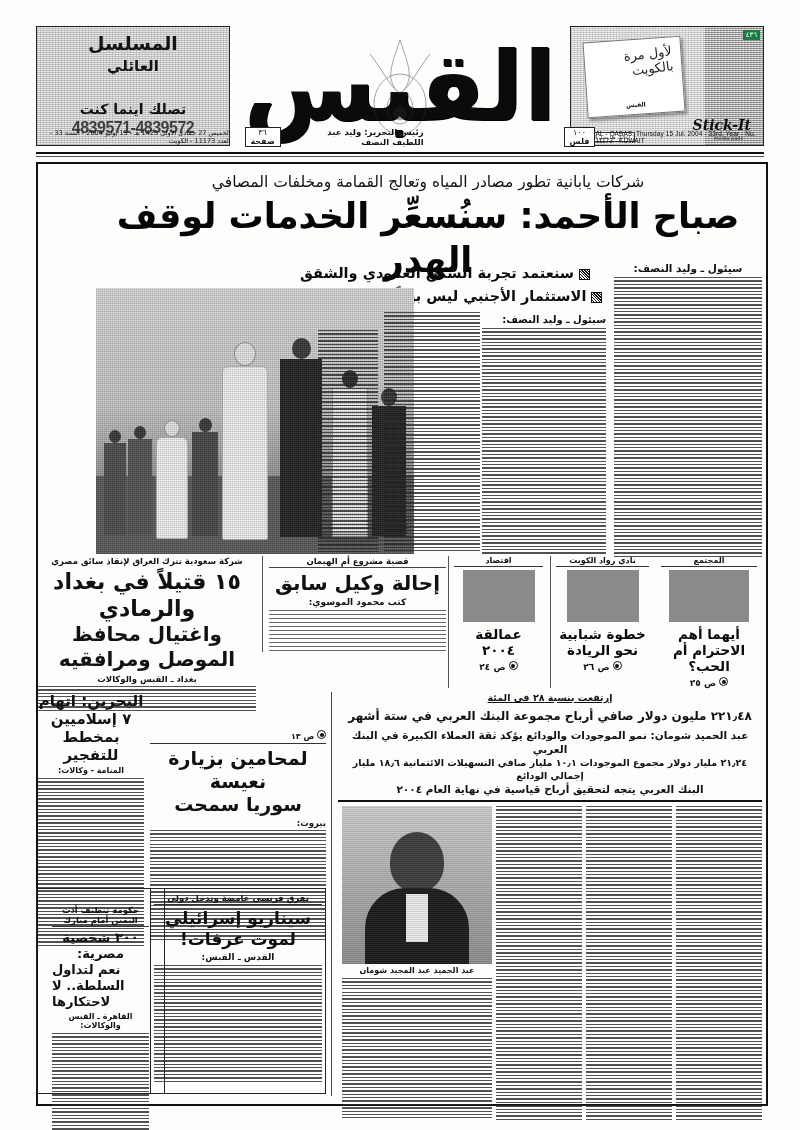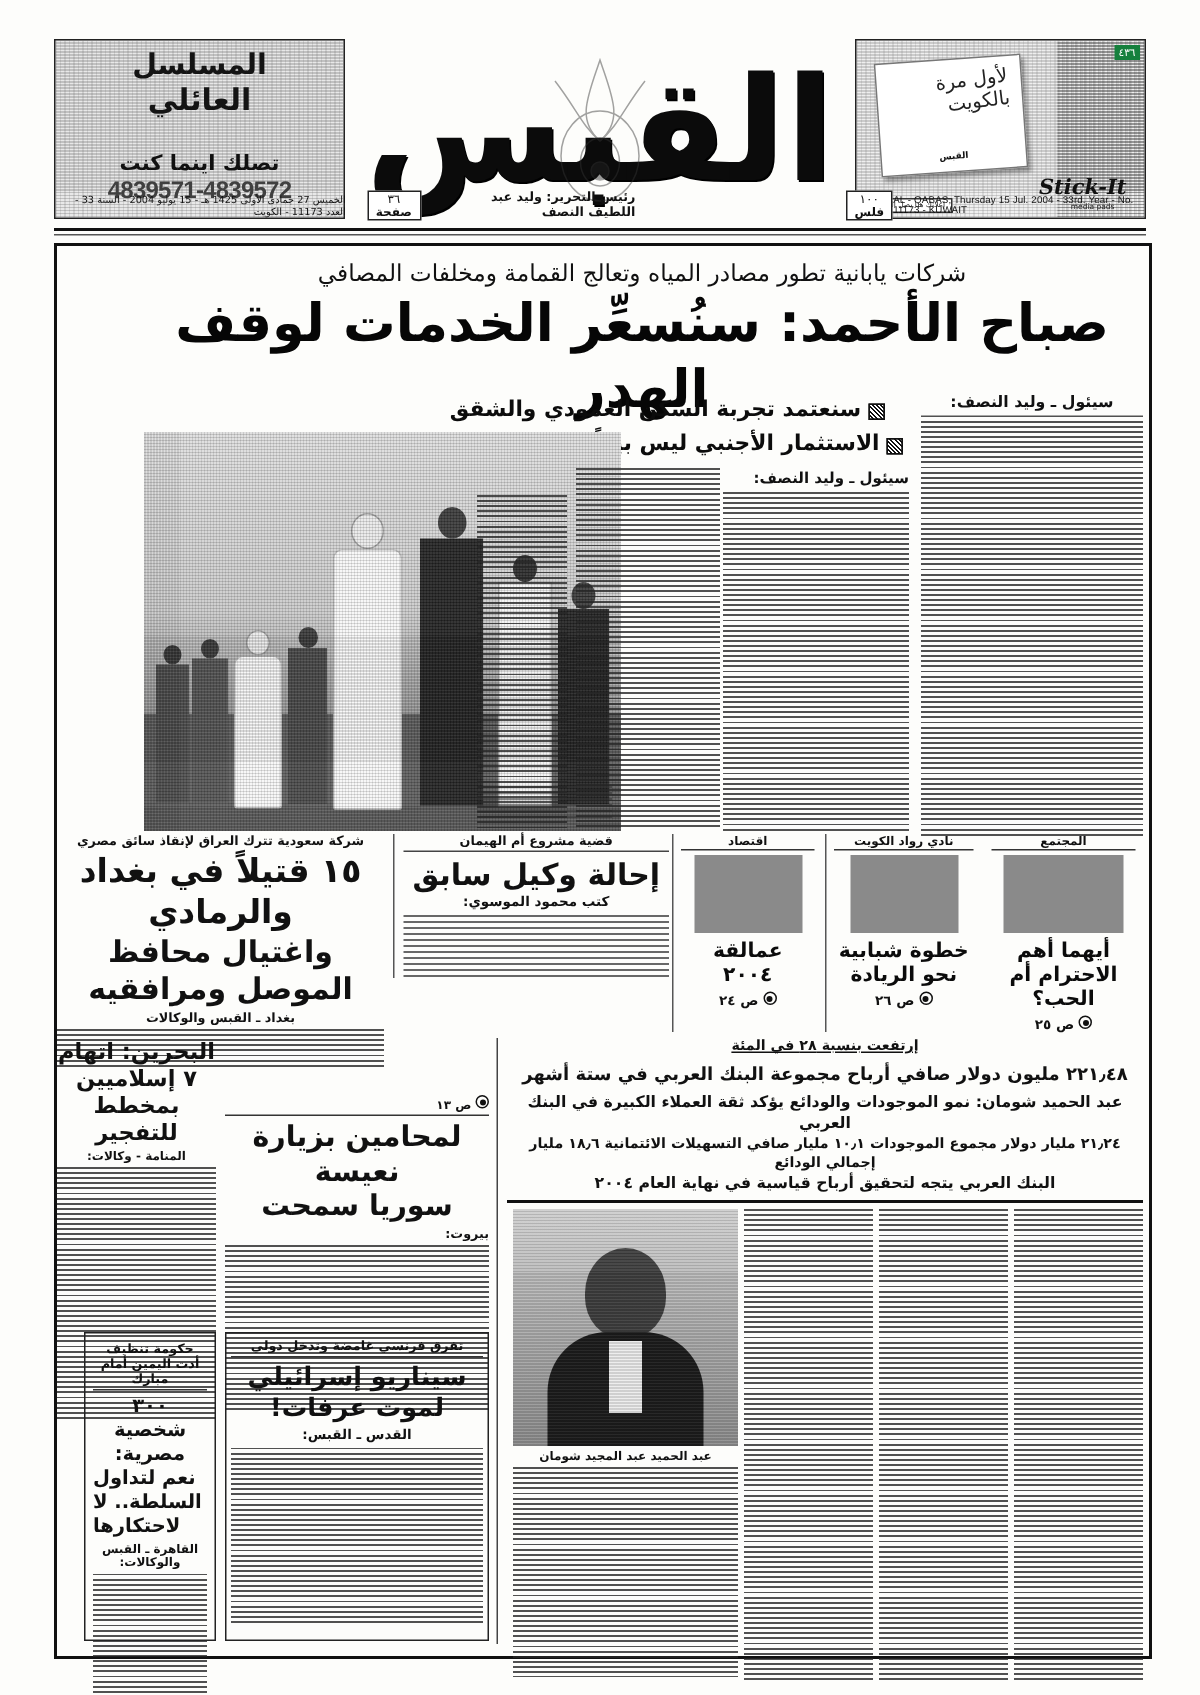--- a/index.html
+++ b/index.html
@@ -74,21 +74,21 @@
     position:absolute;left:8px;bottom:3px;border:1px solid #333;background:#fff;font-size:5px;padding:1px 4px;color:#111;
   }
 
   .ad-right{background:#e8e8e8;}
   .ad-right .hdr{
     position:absolute;right:8px;top:6px;left:8px;text-align:center;
     font-size:19px;font-weight:bold;color:#141414;letter-spacing:-1px;line-height:20px;
   }
   .ad-right .hdr2{
     position:absolute;right:8px;top:30px;left:8px;text-align:center;
-    font-size:20px;font-weight:bold;color:#141414;line-height:18px;
+    font-size:15px;font-weight:bold;color:#141414;line-height:18px;
   }
   .ad-right .tagline{
     position:absolute;right:8px;bottom:28px;left:8px;text-align:center;
     font-size:14px;font-weight:bold;color:#101010;
   }
   .ad-right .phone{
     position:absolute;right:6px;bottom:8px;left:6px;text-align:center;
     font-size:16px;font-weight:bold;color:#404040;letter-spacing:-.5px;
     font-family:Liberation Sans, sans-serif;direction:ltr;
   }
@@ -461,21 +461,21 @@
     </div>
 
     <div class="boxed" style="position:absolute;right:436px;top:196px;width:176px;height:206px;padding:3px;">
       <div class="hdr-sm">تفرق فرنسي غامضة وتدخل دولي</div>
       <div style="font-size:17px;font-weight:bold;line-height:21px;text-align:center;margin-top:3px;">سيناريو إسرائيلي</div>
       <div style="font-size:17px;font-weight:bold;line-height:21px;text-align:center;">لموت عرفات!</div>
       <div class="src">القدس ـ القبس:</div>
       <div class="fauxtext dense" style="height:118px;"></div>
     </div>
 
-    <div class="boxed" style="position:absolute;right:618px;top:196px;width:88px;height:206px;padding:5px;">
+    <div class="boxed" style="position:absolute;right:597px;top:196px;width:129px;height:206px;padding:15px;">
       <div class="hdr-sm">حكومة تنظيف أدت اليمين أمام مبارك</div>
       <div style="font-size:13px;font-weight:bold;line-height:16px;text-align:center;margin-top:3px;">٣٠٠ شخصية مصرية:</div>
       <div style="font-size:13px;font-weight:bold;line-height:16px;text-align:left;">نعم لتداول السلطة.. لا لاحتكارها</div>
       <div class="src" style="font-size:8px;">القاهرة ـ القبس والوكالات:</div>
       <div class="fauxtext dense" style="height:110px;"></div>
     </div>
 
   </div>
 
 </div>

